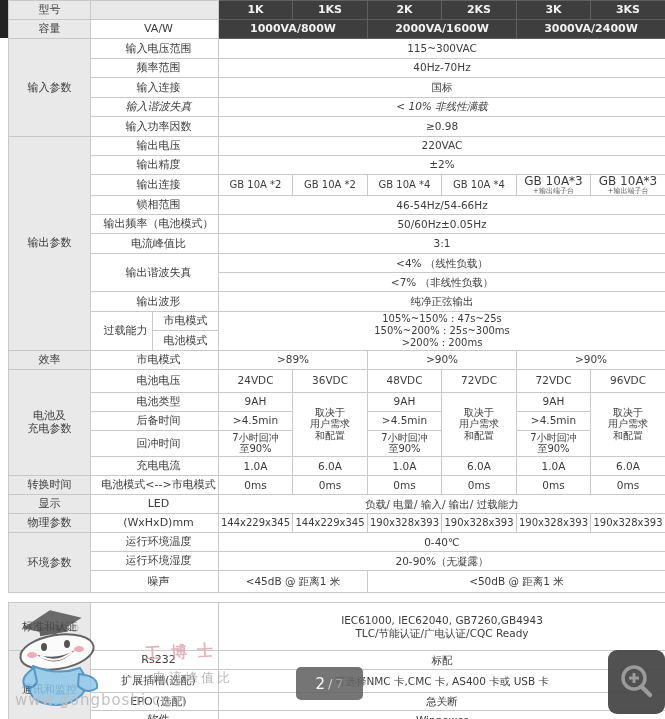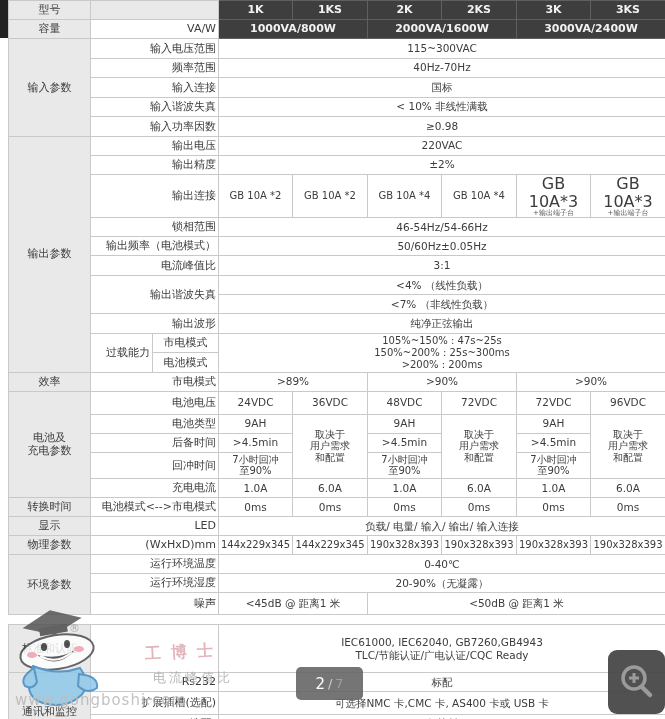--- a/index.html
+++ b/index.html
@@ -3,28 +3,28 @@
 <meta charset="utf-8">
 <style>
   html,body{margin:0;padding:0;background:#fff;}
   .page{position:relative;width:665px;height:719px;overflow:hidden;background:#fff;
         font-family:"DejaVu Sans","Liberation Sans",sans-serif;}
   .corner-block{position:absolute;left:0;top:0;width:8px;height:38px;background:#222;}
   table.spec{position:absolute;left:8px;top:0;width:657px;border-collapse:collapse;table-layout:fixed;}
   td{border:1px solid #c9c9c9;text-align:center;vertical-align:middle;color:#3c3c3c;
      padding:1px 2px;white-space:pre-line;overflow:hidden;line-height:1.25;font-size:10.5px;}
   td.sec{background:#e9e9e9;font-size:11px;}
-  td.lbl{text-align:right;padding-left:10px;background:#fff;font-size:11px;white-space:nowrap;}
+  td.lbl{text-align:center;padding-left:10px;background:#fff;font-size:11px;white-space:nowrap;}
   td.mode{background:#fff;font-size:11px;}
   td.val{background:#fff;}
   td.sm{font-size:10px;line-height:1.18;}
   td.hd{background:#3e3e3e;color:#f2f2f2;border-color:#606060;font-size:11px;font-weight:600;}
   td.gap{border-left:none;border-right:none;background:#fff;}
   td.two{background:#fff;padding:0;}
-  td.two .main{font-size:16px;line-height:1.1;}
+  td.two .main{font-size:12px;line-height:1.1;}
   td.two .subtxt{font-size:7px;line-height:1;color:#555;}
   
   .watermark{position:absolute;left:15px;top:598px;width:290px;height:121px;z-index:5;
              pointer-events:none;opacity:.82;}
   .wm-reg{position:absolute;left:54px;top:24px;font-size:11px;color:#9a9a9a;}
   .wm-brand{position:absolute;left:130px;top:44px;font-size:16px;color:#dba6ad;
             letter-spacing:10px;transform:rotate(-3deg);font-weight:600;}
   .wm-sub{position:absolute;left:138px;top:71px;font-size:13px;color:#a9a9a9;letter-spacing:3px;}
   .wm-url{position:absolute;left:0;top:93px;font-size:15px;color:#b5b5b5;letter-spacing:1px;}
   .page-indicator{position:absolute;left:296px;top:667px;width:67px;height:33px;z-index:6;
@@ -79,21 +79,21 @@
           <td colspan="6" class="val">115~300VAC</td>
         </tr>
         <tr style="height: 19px;">
           <td colspan="2" class="lbl">频率范围</td>
           <td colspan="6" class="val">40Hz-70Hz</td>
         </tr>
         <tr style="height: 20px;">
           <td colspan="2" class="lbl">输入连接</td>
           <td colspan="6" class="val">国标</td>
         </tr>
-        <tr style="height: 19px;">
+        <tr style="height: 19px; font-style: italic;">
           <td colspan="2" class="lbl">输入谐波失真</td>
           <td colspan="6" class="val">&lt; 10% 非线性满载</td>
         </tr>
         <tr style="height: 20px;">
           <td colspan="2" class="lbl">输入功率因数</td>
           <td colspan="6" class="val">≥0.98</td>
         </tr>
         <tr style="height: 19px;">
           <td rowspan="11" class="sec">输出参数</td>
           <td colspan="2" class="lbl">输出电压</td>
@@ -208,21 +208,21 @@
           <td class="val">0ms</td>
           <td class="val">0ms</td>
           <td class="val">0ms</td>
           <td class="val">0ms</td>
           <td class="val">0ms</td>
           <td class="val">0ms</td>
         </tr>
         <tr style="height: 19px;">
           <td class="sec">显示</td>
           <td colspan="2" class="lbl">LED</td>
-          <td colspan="6" class="val">负载/ 电量/ 输入/ 输出/ 输入连接</td>
+          <td colspan="6" class="val">负载/ 电量/ 输入/ 输出/ 过载能力</td>
         </tr>
         <tr style="height: 19px;">
           <td class="sec">物理参数</td>
           <td colspan="2" class="lbl">(WxHxD)mm</td>
           <td class="val sm">144x229x345</td>
           <td class="val sm">144x229x345</td>
           <td class="val sm">190x328x393</td>
           <td class="val sm">190x328x393</td>
           <td class="val sm">190x328x393</td>
           <td class="val sm">190x328x393</td>

